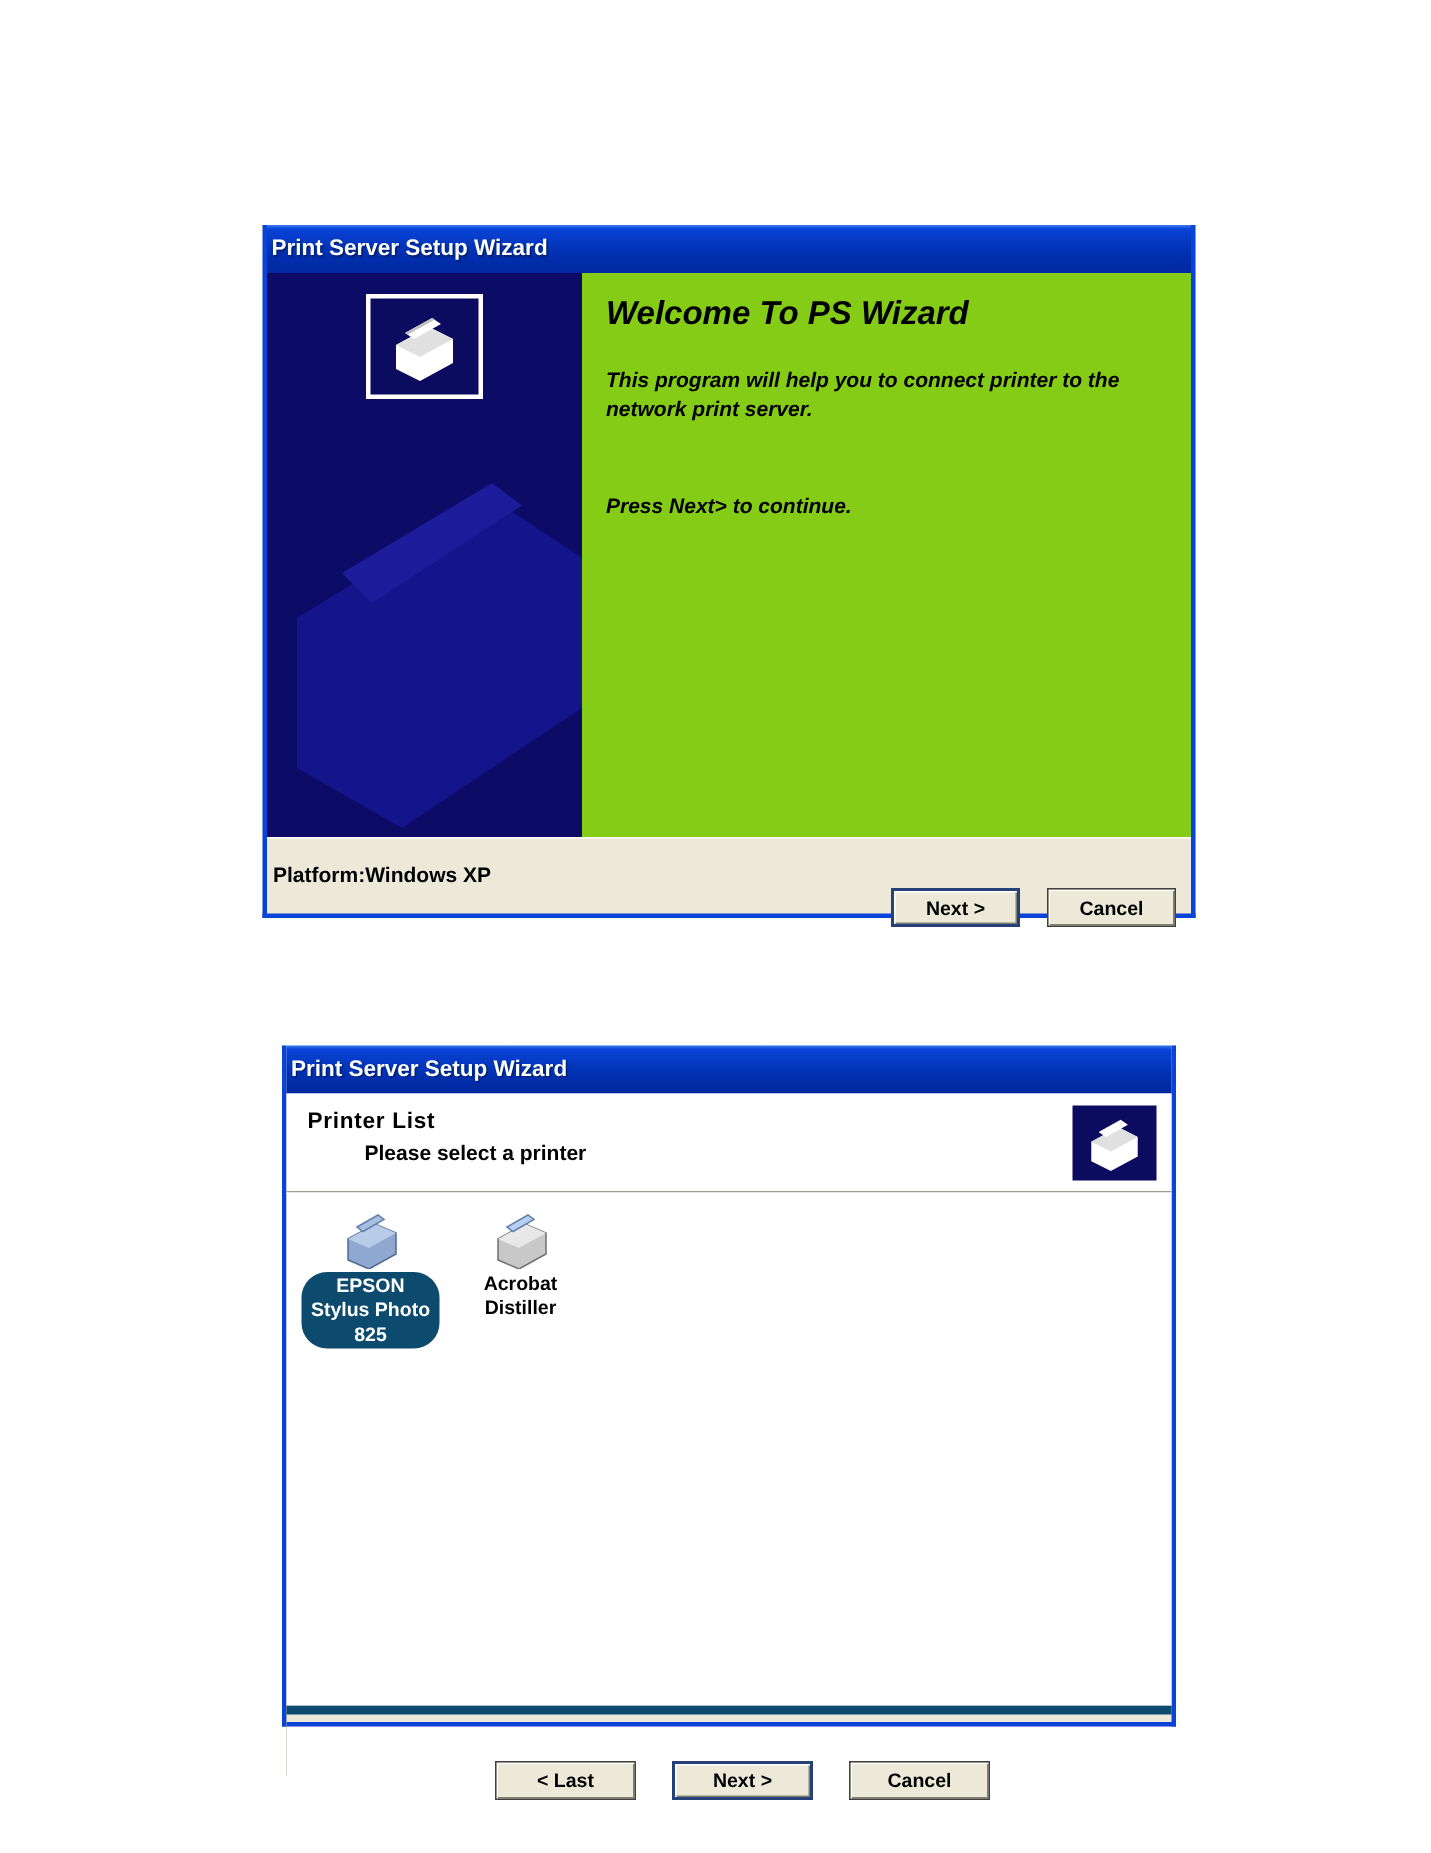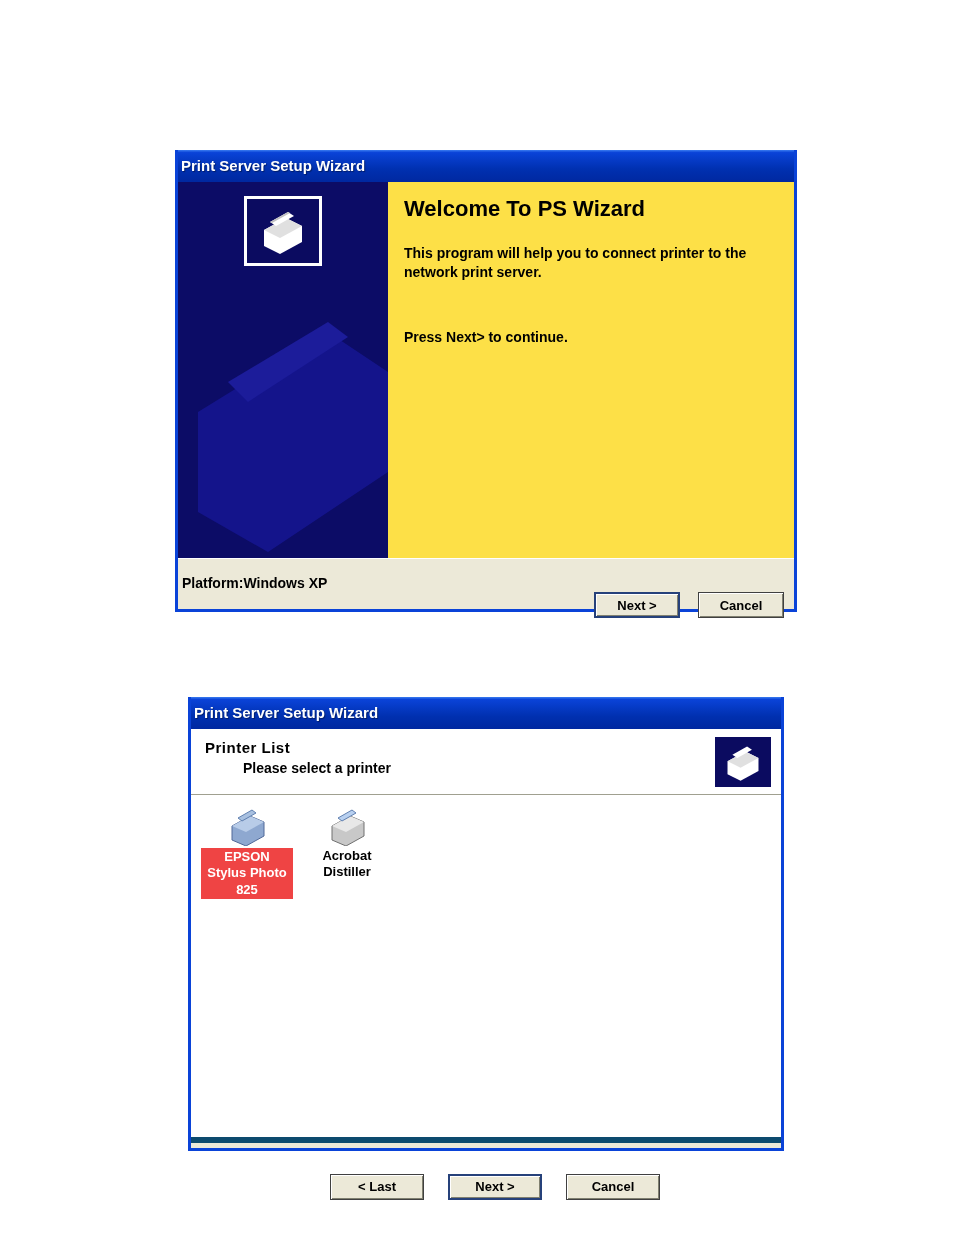--- a/index.html
+++ b/index.html
@@ -55,23 +55,24 @@
     background: #0b0b60;
     border: 3px solid #ffffff;
     display: flex;
     align-items: center;
     justify-content: center;
     position: relative;
     z-index: 2;
   }
   .content1 {
     flex: 1;
-    background: #fde047;
+    background: #84cc16;
     padding: 14px 16px 10px 16px;
     box-sizing: border-box;
+    font-style: italic;
   }
   .content1 .h1 {
     font-size: 22px;
     font-weight: bold;
     margin: 0 0 22px 0;
     color: #000000;
     font-family: Arial, sans-serif;
   }
   .content1 p {
     margin: 0 0 12px 0;
@@ -161,24 +162,25 @@
     font-weight: bold;
     line-height: 1.25;
     cursor: pointer;
   }
   .printer-item .icon-wrap {
     display: flex;
     justify-content: center;
     margin-bottom: 2px;
   }
   .printer-item.selected .label {
-    background: #ef4444;
+    background: #0c4a6e;
     color: #ffffff;
     display: inline-block;
     padding: 1px 3px;
+    border-radius: 17px;
   }
   .printer-item .label {
     display: inline-block;
   }
   .footer2 {
     border-top: 6px solid #0c4a6e;
     box-shadow: 0 -1px 0 #b0b0a0;
     height: 48px;
     display: flex;
     align-items: center;

